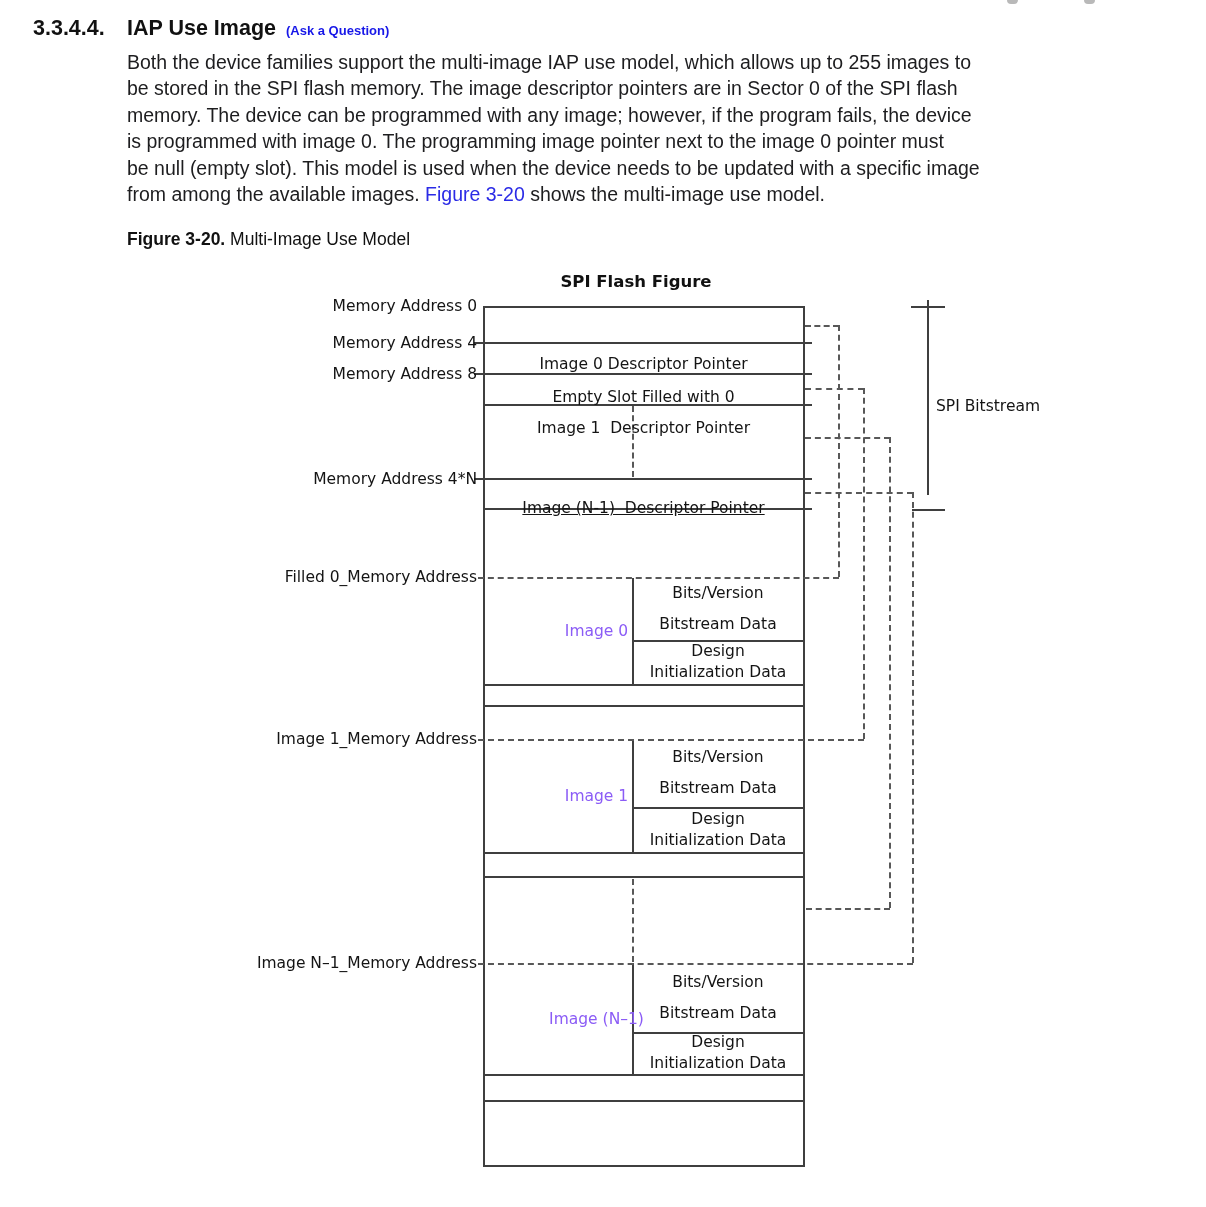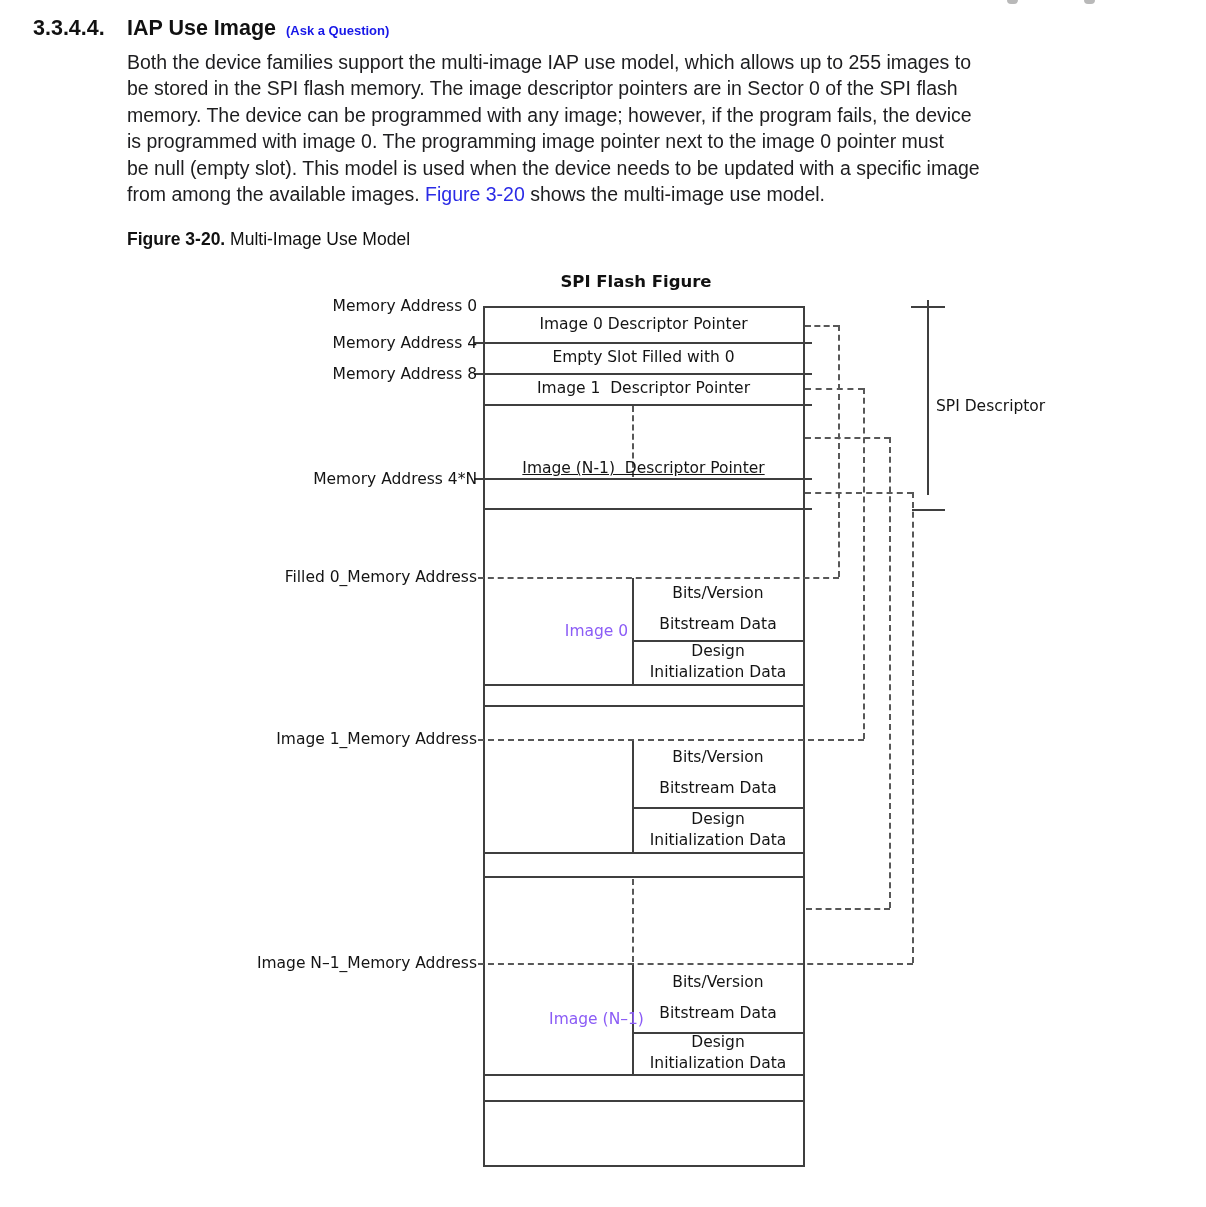--- a/index.html
+++ b/index.html
@@ -19,21 +19,21 @@
   .caption{position:absolute;left:127px;top:229px;font-size:17.5px;color:#111;white-space:nowrap;}
   .cap-label{font-weight:bold;}
   
   .hl{position:absolute;height:2px;background:#3f3f3f;}
   .vl{position:absolute;width:2px;background:#3f3f3f;}
   .hd{position:absolute;height:0;border-top:2px dashed #585858;}
   .vd{position:absolute;width:0;border-left:2px dashed #585858;}
   
   .dt{position:absolute;font-family:"DejaVu Sans",sans-serif;font-size:15.5px;color:#141414;}
   .rlab{text-align:right;height:20px;line-height:20px;white-space:pre;}
-  .crow{text-align:center;height:20px;line-height:20px;white-space:pre;}
+  .crow{text-align:center;height:20px;line-height:20px;white-space:pre;margin-top:40px;}
   .cc{position:absolute;display:flex;align-items:center;justify-content:center;
       font-family:"DejaVu Sans",sans-serif;font-size:15.5px;color:#8b5cf6;text-align:center;padding-left:39px;}
   .cell2{position:absolute;display:flex;flex-direction:column;align-items:center;justify-content:center;
       font-family:"DejaVu Sans",sans-serif;font-size:15.5px;color:#141414;text-align:center;}
   .cell2.roomy > div{line-height:31px;}
   .cell2.tight > div{line-height:21px;}
   .dg-title{position:absolute;left:483px;top:272px;width:306px;text-align:center;
       font-family:"DejaVu Sans",sans-serif;font-size:16.5px;font-weight:bold;color:#111;}
   .mark{position:absolute;top:0;height:4px;width:11px;background:#b9b9b9;border-radius:0 0 5px 5px;}
 </style>
@@ -112,21 +112,21 @@
   <div class="vd" style="left:863px;top:388px;height:351px;"></div>
   <div class="hd" style="left:805px;top:437px;width:85px;"></div>
   <div class="vd" style="left:889px;top:437px;height:471px;"></div>
   <div class="hd" style="left:806px;top:908px;width:84px;"></div>
   <div class="hd" style="left:805px;top:492px;width:108px;"></div>
   <div class="vd" style="left:912px;top:492px;height:471px;"></div>
 
   <div class="vl" style="left:927px;top:300px;height:195px;"></div>
   <div class="hl" style="left:911px;top:306px;width:34px;"></div>
   <div class="hl" style="left:912px;top:509px;width:33px;"></div>
-  <div class="dt" style="left:936px;top:397px;">SPI Descriptor</div>
+  <div class="dt" style="left:936px;top:397px;">SPI Bitstream</div>
 
   <div class="dt rlab" style="left:180px;top:296px;width:297px;">Memory Address 0</div>
   <div class="dt rlab" style="left:180px;top:333px;width:297px;">Memory Address 4</div>
   <div class="dt rlab" style="left:180px;top:364px;width:297px;">Memory Address 8</div>
   <div class="dt rlab" style="left:180px;top:469px;width:297px;">Memory Address 4*N</div>
   <div class="dt rlab" style="left:180px;top:567px;width:297px;">Filled 0_Memory Address</div>
   <div class="dt rlab" style="left:180px;top:729px;width:297px;">Image 1_Memory Address</div>
   <div class="dt rlab" style="left:180px;top:953px;width:297px;">Image N–1_Memory Address</div>
 
   <div class="dt crow" style="left:483px;top:314px;width:321px;">Image 0 Descriptor Pointer</div>
@@ -139,20 +139,23 @@
   </div>
   <div class="cell2 roomy" style="left:632px;top:578px;width:172px;height:62px;">
     <div>Bits/Version</div>
     <div>Bitstream Data</div>
   </div>
   <div class="cell2 tight" style="left:632px;top:640px;width:172px;height:44px;">
     <div>Design</div>
     <div>Initialization Data</div>
   </div>
 
+  <div class="cc" style="left:483px;top:739px;width:149px;height:113px;">
+    <span>Image 1</span>
+  </div>
   <div class="cell2 roomy" style="left:632px;top:739px;width:172px;height:68px;">
     <div>Bits/Version</div>
     <div>Bitstream Data</div>
   </div>
   <div class="cell2 tight" style="left:632px;top:807px;width:172px;height:45px;">
     <div>Design</div>
     <div>Initialization Data</div>
   </div>
 
   <div class="cc" style="left:483px;top:963px;width:149px;height:111px;">

